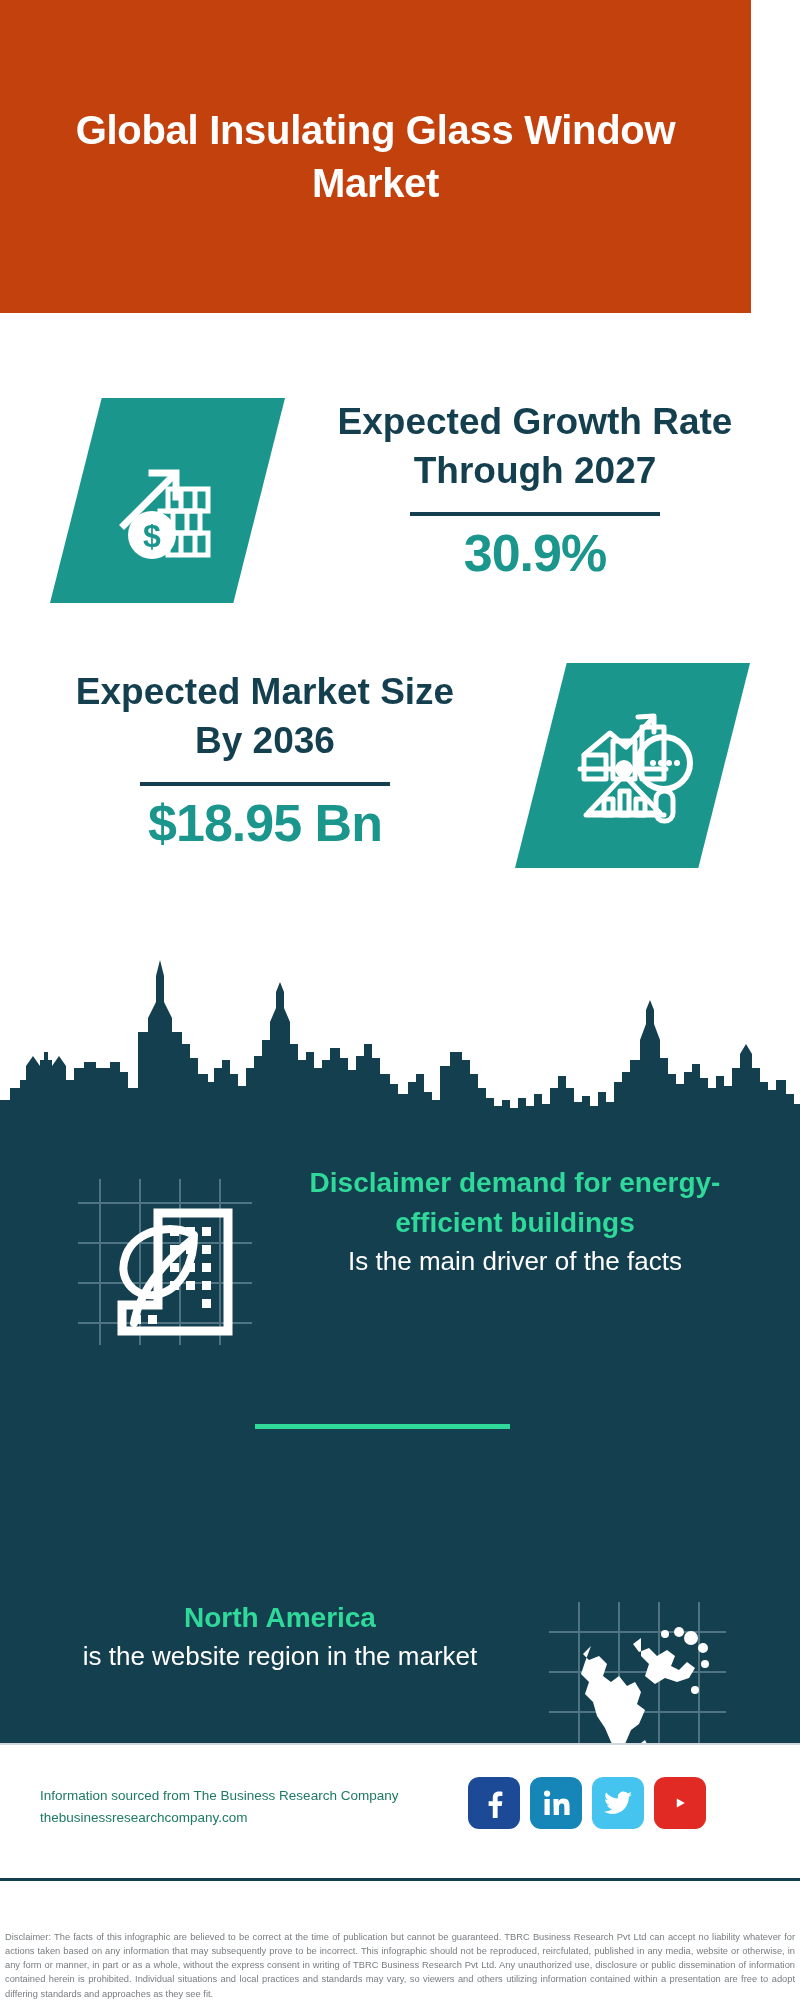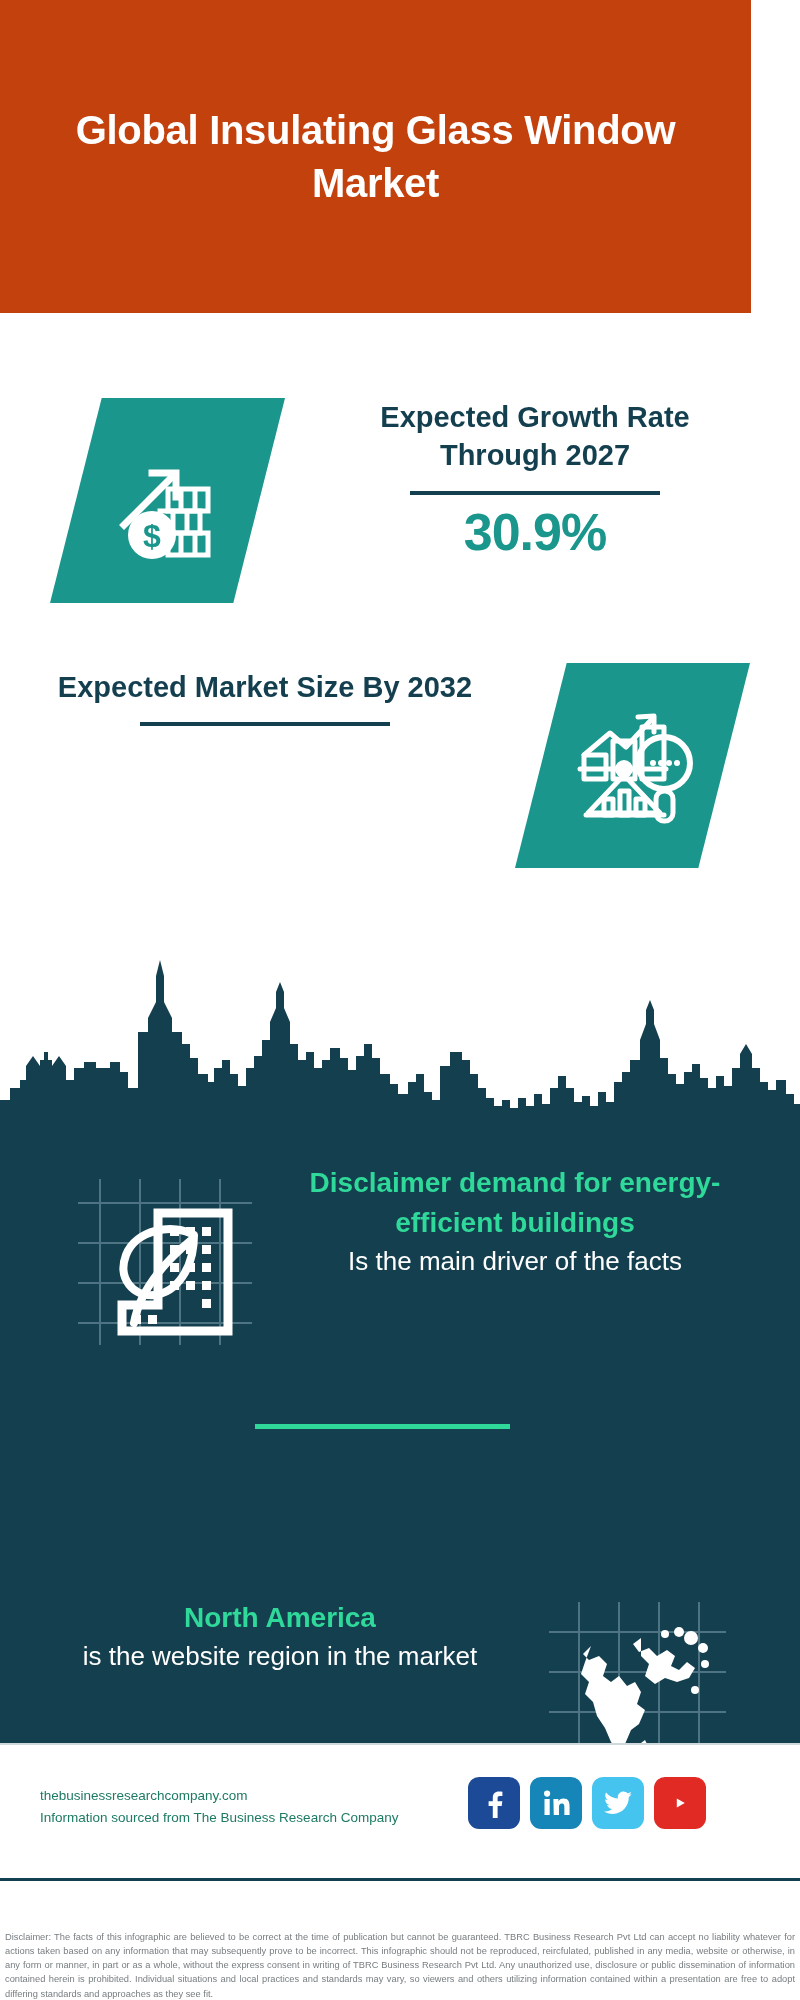--- a/index.html
+++ b/index.html
@@ -31,21 +31,21 @@
     position:absolute;
     background:#1a968c;
     display:flex; align-items:center; justify-content:center;
   }
   .para-growth {
     left:50px; top:40px; width:235px; height:205px;
     clip-path: polygon(22% 0, 100% 0, 78% 100%, 0 100%);
   }
   .growth-text { position:absolute; left:320px; top:40px; width:430px; text-align:center; }
   .lbl {
-    color:#143f4f; font-size:29px; font-weight:bold; line-height:1.32;
+    color:#143f4f; font-size:37px; font-weight:bold; line-height:1.32;
   }
   .rule { height:4px; background:#143f4f; margin:16px auto 10px; width:250px; }
   .val { color:#1a968c; font-size:52px; font-weight:bold; line-height:1.05; letter-spacing:-1px; }
 
   
   .size-row { position:absolute; left:0; top:320px; width:800px; height:260px; }
   .size-text { position:absolute; left:50px; top:35px; width:430px; text-align:center; }
   .para-size {
     left:515px; top:30px; width:235px; height:205px;
     clip-path: polygon(22% 0, 100% 0, 78% 100%, 0 100%);
@@ -142,22 +142,23 @@
       </div>
       <div class="growth-text">
         <div class="lbl">Expected Growth Rate Through 2027</div>
         <div class="rule"></div>
         <div class="val">30.9%</div>
       </div>
     </div>
 
     <div class="size-row">
       <div class="size-text">
-        <div class="lbl">Expected Market Size By 2032</div>
+        <div class="lbl">Expected Market Size By 2036</div>
         <div class="rule"></div>
+        <div class="val">$18.95 Bn</div>
       </div>
       <div class="para para-size">
         <svg width="130" height="125" viewBox="0 0 130 125" aria-hidden="true">
           <g fill="none" stroke="#ffffff" stroke-width="5" stroke-linecap="round" stroke-linejoin="round">
             <path d="M16 52 L42 30 L58 44 L84 16"></path>
             <path d="M70 14 L86 13 L86 29"></path>
             <rect x="16" y="52" width="22" height="24"></rect>
             <rect x="45" y="38" width="22" height="38"></rect>
             <rect x="74" y="24" width="22" height="52"></rect>
             <path d="M12 66 h86"></path>
@@ -265,22 +266,22 @@
         </svg>
       </div>
     </div>
   </div>
 
   <div class="mid-rule"></div>
 
   <div class="footer">
     <div class="footer-top-line"></div>
     <div class="src">
+      <div>Information sourced from The Business Research Company</div>
       <div>thebusinessresearchcompany.com</div>
-      <div>Information sourced from The Business Research Company</div>
     </div>
     <div class="socials">
       <div class="sicon s-fb">
         <svg width="30" height="30" viewBox="0 0 30 30" aria-hidden="true">
           <path fill="#ffffff" d="M18.6 30V17.9h4.1l.6-4.7h-4.7V10.2c0-1.4.4-2.3 2.3-2.3h2.5V3.7C23 3.6 21.5 3.5 19.8 3.5c-3.6 0-6 2.2-6 6.2v3.5H9.6v4.7h4.2V30z"></path>
         </svg>
       </div>
       <div class="sicon s-li">
         <svg width="30" height="30" viewBox="0 0 30 30" aria-hidden="true">
           <g fill="#ffffff">

